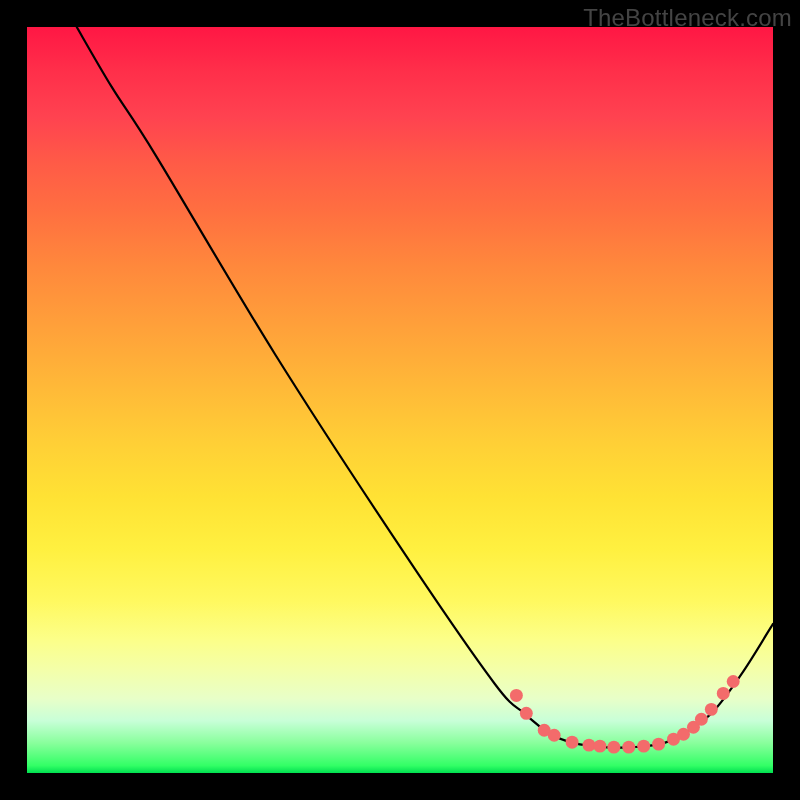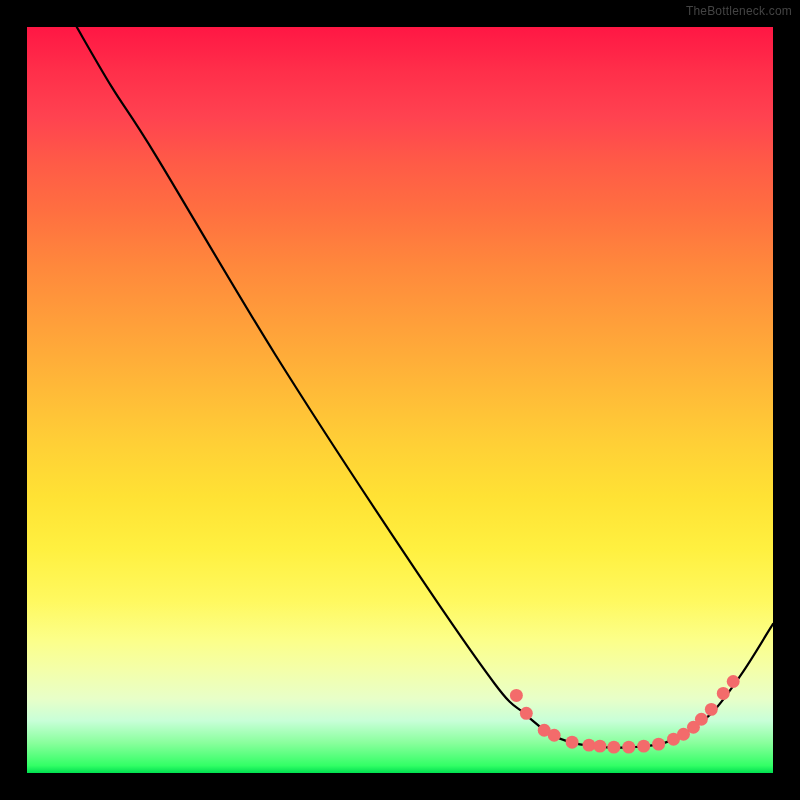--- a/index.html
+++ b/index.html
@@ -44,21 +44,21 @@
       #88ff9c 96%,
       #33ff66 99%,
       #00e050 100%
     );
   }
   .watermark {
     position: absolute;
     top: 4px;
     right: 8px;
     color: #444;
-    font-size: 12px;
+    font-size: 24px;
     font-weight: 500;
     z-index: 10;
     letter-spacing: 0.2px;
   }
   .curve-svg {
     position: absolute;
     inset: 0;
     width: 100%;
     height: 100%;
     z-index: 5;

